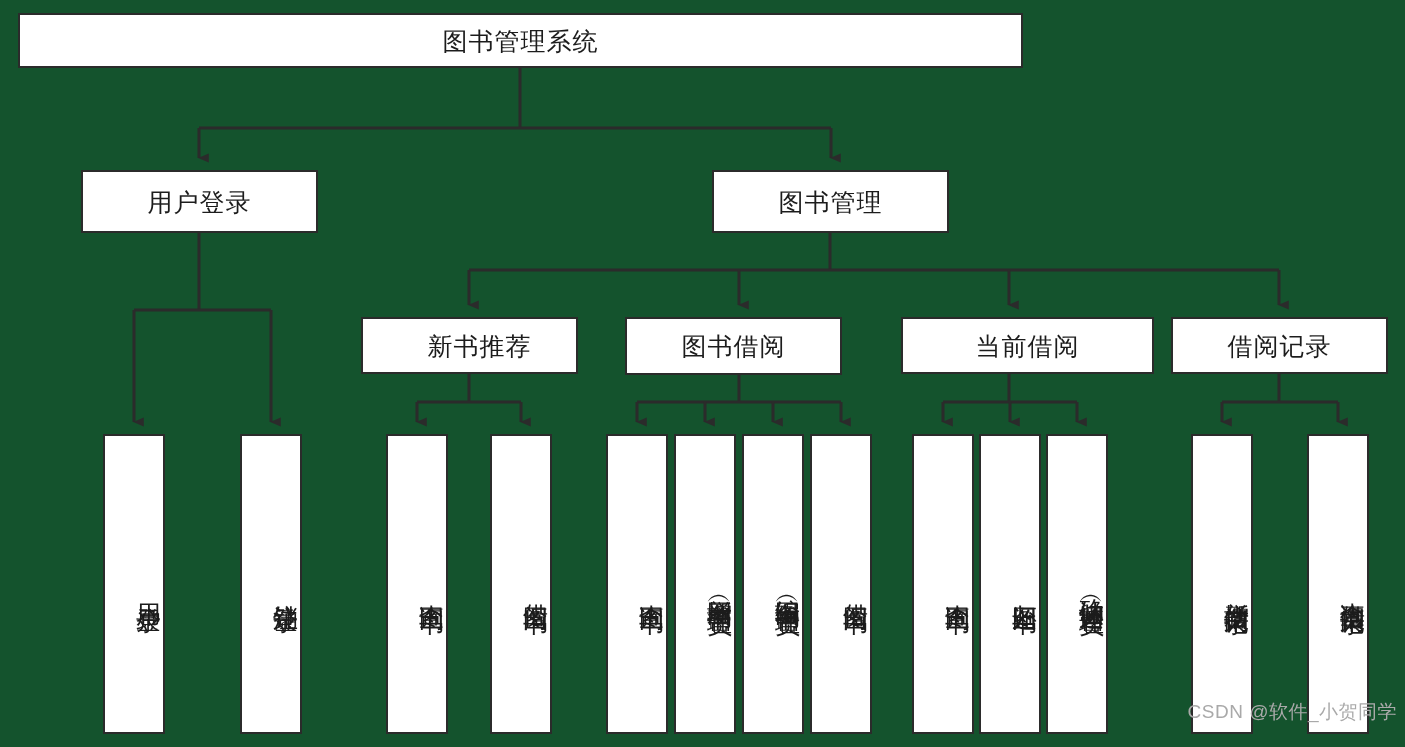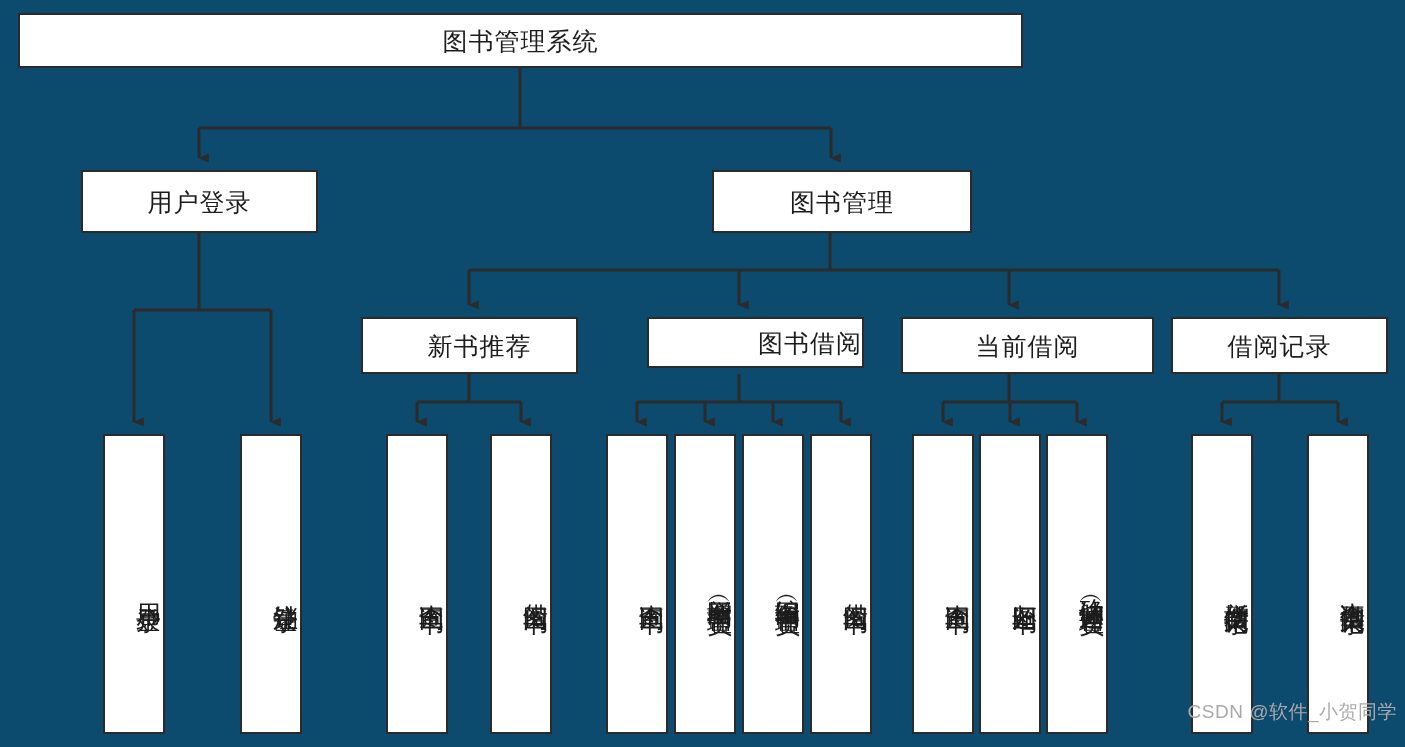--- a/index.html
+++ b/index.html
@@ -7,21 +7,21 @@
     padding: 0;
     background: #ffffff;
   }
   body {
     font-family: "Liberation Sans", "DejaVu Sans", sans-serif;
   }
   #canvas {
     position: relative;
     width: 1405px;
     height: 747px;
-    background: #0c4a6e;
+    background: #14532d;
     overflow: hidden;
   }
   svg#wires {
     position: absolute;
     left: 0;
     top: 0;
     width: 1405px;
     height: 747px;
     pointer-events: none;
   }
@@ -129,29 +129,29 @@
   </svg>
 
   <div class="node node-h node-root" style="left:18px; top:13px; width:1005px; height:55px;">
     <span>图书管理系统</span>
   </div>
 
   <div class="node node-h" style="left:81px; top:170px; width:237px; height:63px;">
     <span>用户登录</span>
   </div>
 
-  <div class="node node-h" style="left:712px; top:170px; width:260px; height:63px;">
+  <div class="node node-h" style="left:712px; top:170px; width:237px; height:63px;">
     <span>图书管理</span>
   </div>
 
   <div class="node node-h" style="left:361px; top:317px; width:217px; height:57px;padding-left:20px;">
     <span>新书推荐</span>
   </div>
 
-  <div class="node node-h" style="left:647px; top:317px; width:217px; height:51px;justify-content:flex-end;">
+  <div class="node node-h" style="left:625px; top:317px; width:217px; height:58px;">
     <span>图书借阅</span>
   </div>
 
   <div class="node node-h" style="left:901px; top:317px; width:253px; height:57px;">
     <span>当前借阅</span>
   </div>
 
   <div class="node node-h" style="left:1171px; top:317px; width:217px; height:57px;">
     <span>借阅记录</span>
   </div>

